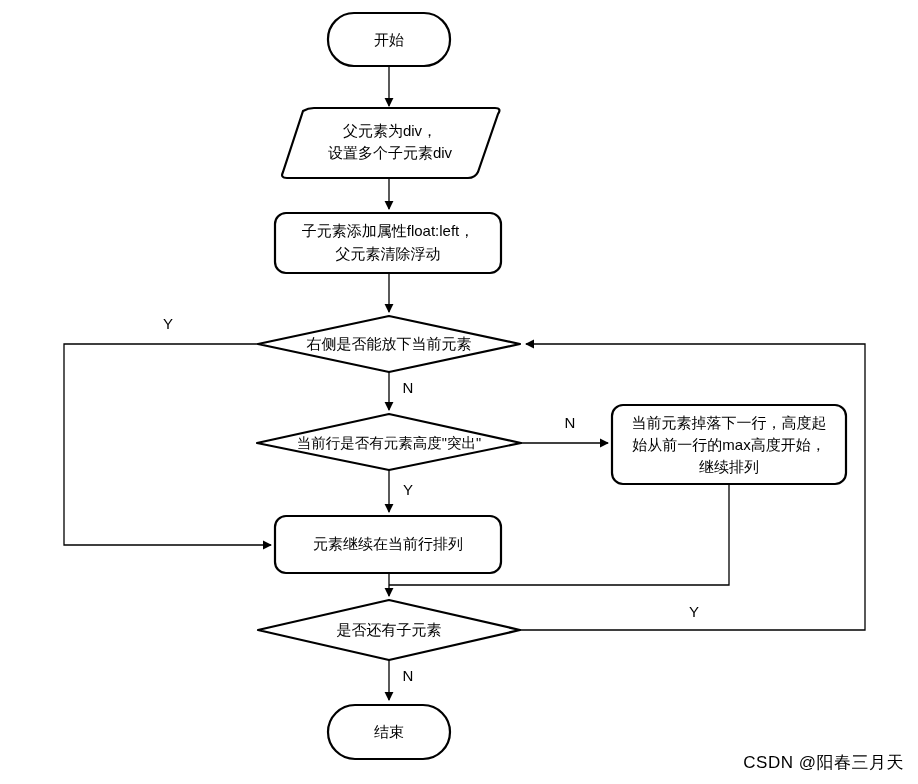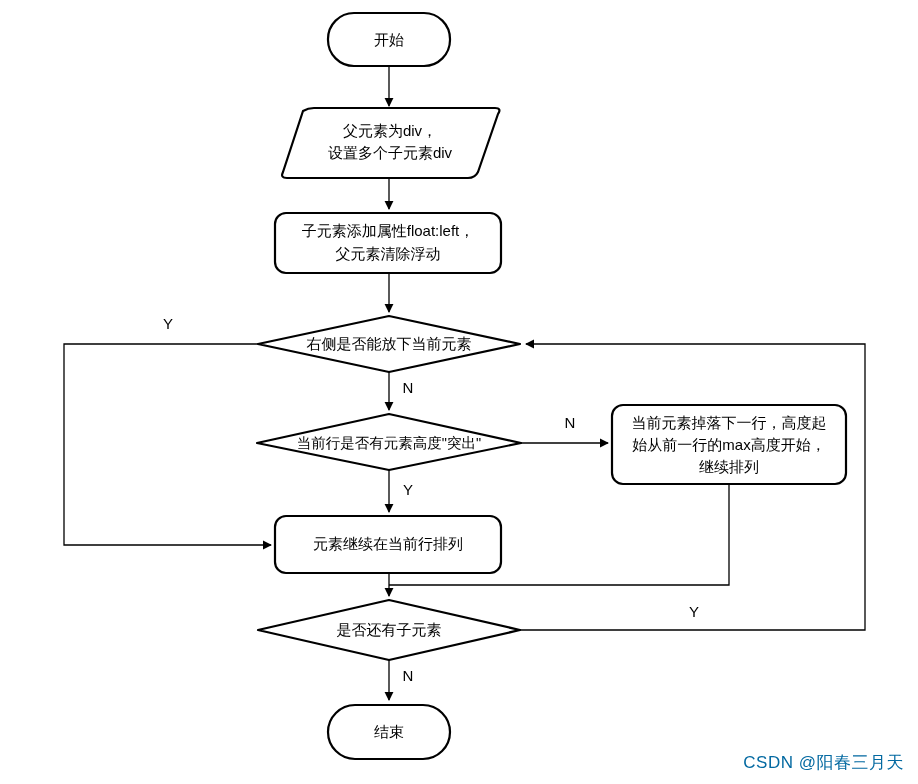--- a/index.html
+++ b/index.html
@@ -51,21 +51,21 @@
     fill: #000000;
     text-anchor: middle;
     dominant-baseline: middle;
   }
   .watermark {
     position: absolute;
     right: 14px;
     bottom: 10px;
     font-family: "Liberation Sans", "DejaVu Sans", sans-serif;
     font-size: 17px;
-    color: #0369a1;
+    color: #000000;
     letter-spacing: 0.5px;
     white-space: nowrap;
     user-select: none;
   }
 </style>
 </head>
 <body>
 
 <div id="canvas">
 

